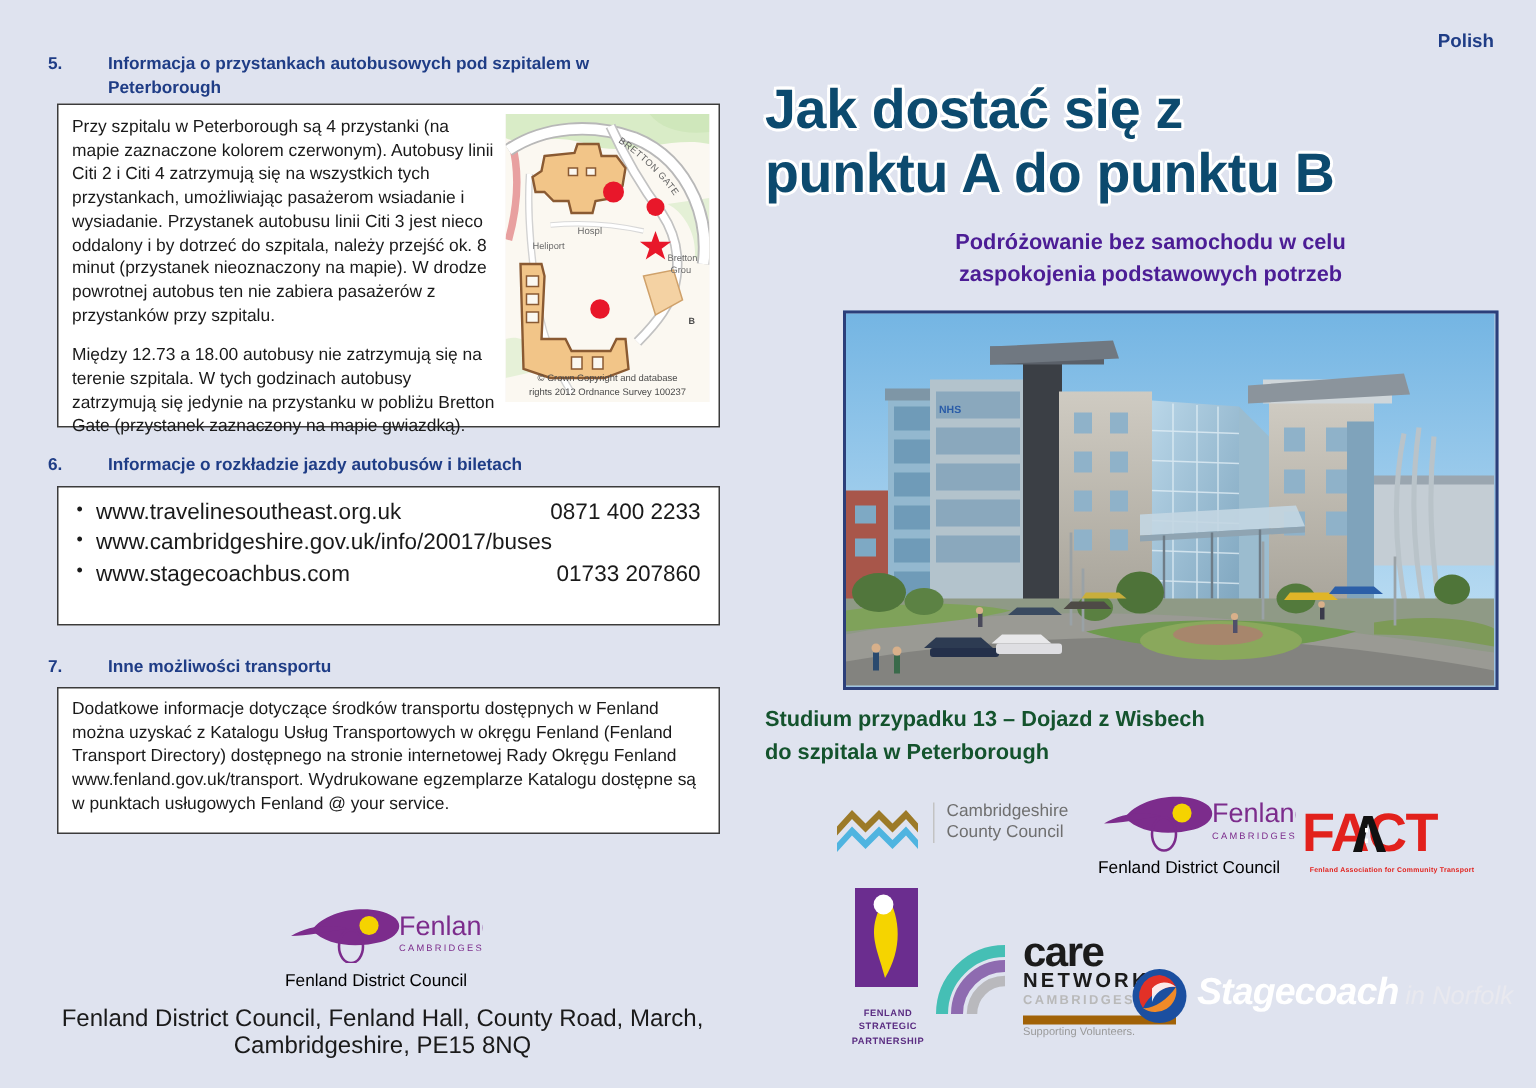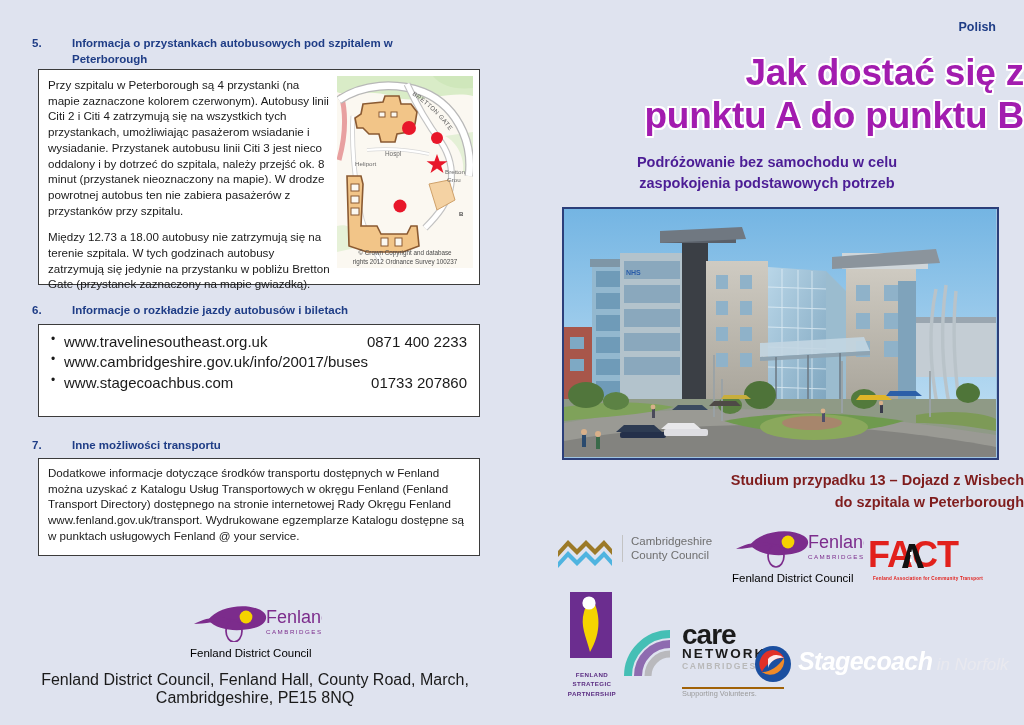--- a/index.html
+++ b/index.html
@@ -68,22 +68,22 @@
   
   .right-col { position: absolute; left: 510px; top: 0; width: 514px; height: 725px; }
 
   .lang-label {
     position: absolute; right: 28px; top: 20px;
     font-size: 12.5px; font-weight: bold; color: #1f3d86;
   }
 
   .main-title {
     position: absolute; left: 0; right: 0; top: 52px;
-    text-align: right;
-    font-size: 37px; font-weight: bold; color: #a21caf;
+    text-align: left;
+    font-size: 37px; font-weight: bold; color: #0c4a6e;
     line-height: 1.16; letter-spacing: -0.2px;
     text-shadow:
       -1.6px -1.6px 0 #fff, 1.6px -1.6px 0 #fff,
       -1.6px  1.6px 0 #fff, 1.6px  1.6px 0 #fff,
        0 -2px 0 #fff, 0 2px 0 #fff, -2px 0 0 #fff, 2px 0 0 #fff;
   }
   .subtitle {
     position: absolute; left: 0; right: 0; top: 152px;
     text-align: center; font-size: 14.5px; font-weight: bold;
     color: #4c1d95; line-height: 1.45;
@@ -92,22 +92,22 @@
   .photo-frame {
     position: absolute; left: 52px; top: 207px;
     width: 437px; height: 253px;
     border: 2.5px solid #2c3f7a;
     background: #9fc4e2; overflow: hidden;
   }
   .photo-frame svg { display: block; }
 
   .caption {
     position: absolute; left: 0; right: 0; top: 470px;
-    text-align: right; font-size: 14.5px; font-weight: bold;
-    color: #7f1d1d; line-height: 1.5;
+    text-align: left; font-size: 14.5px; font-weight: bold;
+    color: #14532d; line-height: 1.5;
   }
 
   
   .logo { position: absolute; }
 
   .cam-cc-text {
     font-size: 11.5px; color: #6f6f6f; line-height: 1.18;
   }
   .fact-sub {
     font-size: 4.6px; color: #e2211c; font-weight: bold;
@@ -475,21 +475,21 @@
     <div class="logo care-net" style="left:112px; top:622px; width:180px; height:68px;">
       <svg width="58" height="52" viewBox="0 0 58 52" style="position:absolute; left:0; top:6px;">
         <path d="M6 48 A42 42 0 0 1 48 6" stroke="#45bfb5" stroke-width="8" fill="none"></path>
         <path d="M16 48 A32 32 0 0 1 48 16" stroke="#8e6bb0" stroke-width="8" fill="none"></path>
         <path d="M26 48 A22 22 0 0 1 48 26" stroke="#b9b9bd" stroke-width="7" fill="none"></path>
       </svg>
       <div style="position:absolute; left:60px; top:0;">
         <div class="care-word">care</div>
         <div class="net-word">NETWORK</div>
         <div class="cam-word">CAMBRIDGESHIRE</div>
-        <div style="border-top:2px solid #a16207; margin-top:16px; padding-top:1px;">
+        <div style="border-top:6px solid #a16207; margin-top:6px; padding-top:1px;">
           <div class="sup-word">Supporting Volunteers.</div>
         </div>
       </div>
     </div>
 
     <div class="logo" style="left:244px; top:644px; width:250px; height:42px;">
       <svg width="38" height="38" viewBox="0 0 38 38" style="position:absolute; left:0; top:1px;">
         <circle cx="19" cy="19" r="18" fill="#1b4fa0"></circle>
         <path d="M19 5 A14 14 0 0 0 8 27 C12 18 22 12 30 13 A14 14 0 0 0 19 5 Z" fill="#e23127"></path>
         <path d="M8 27 A14 14 0 0 0 30 13 C24 22 14 28 8 27 Z" fill="#f08a28"></path>

